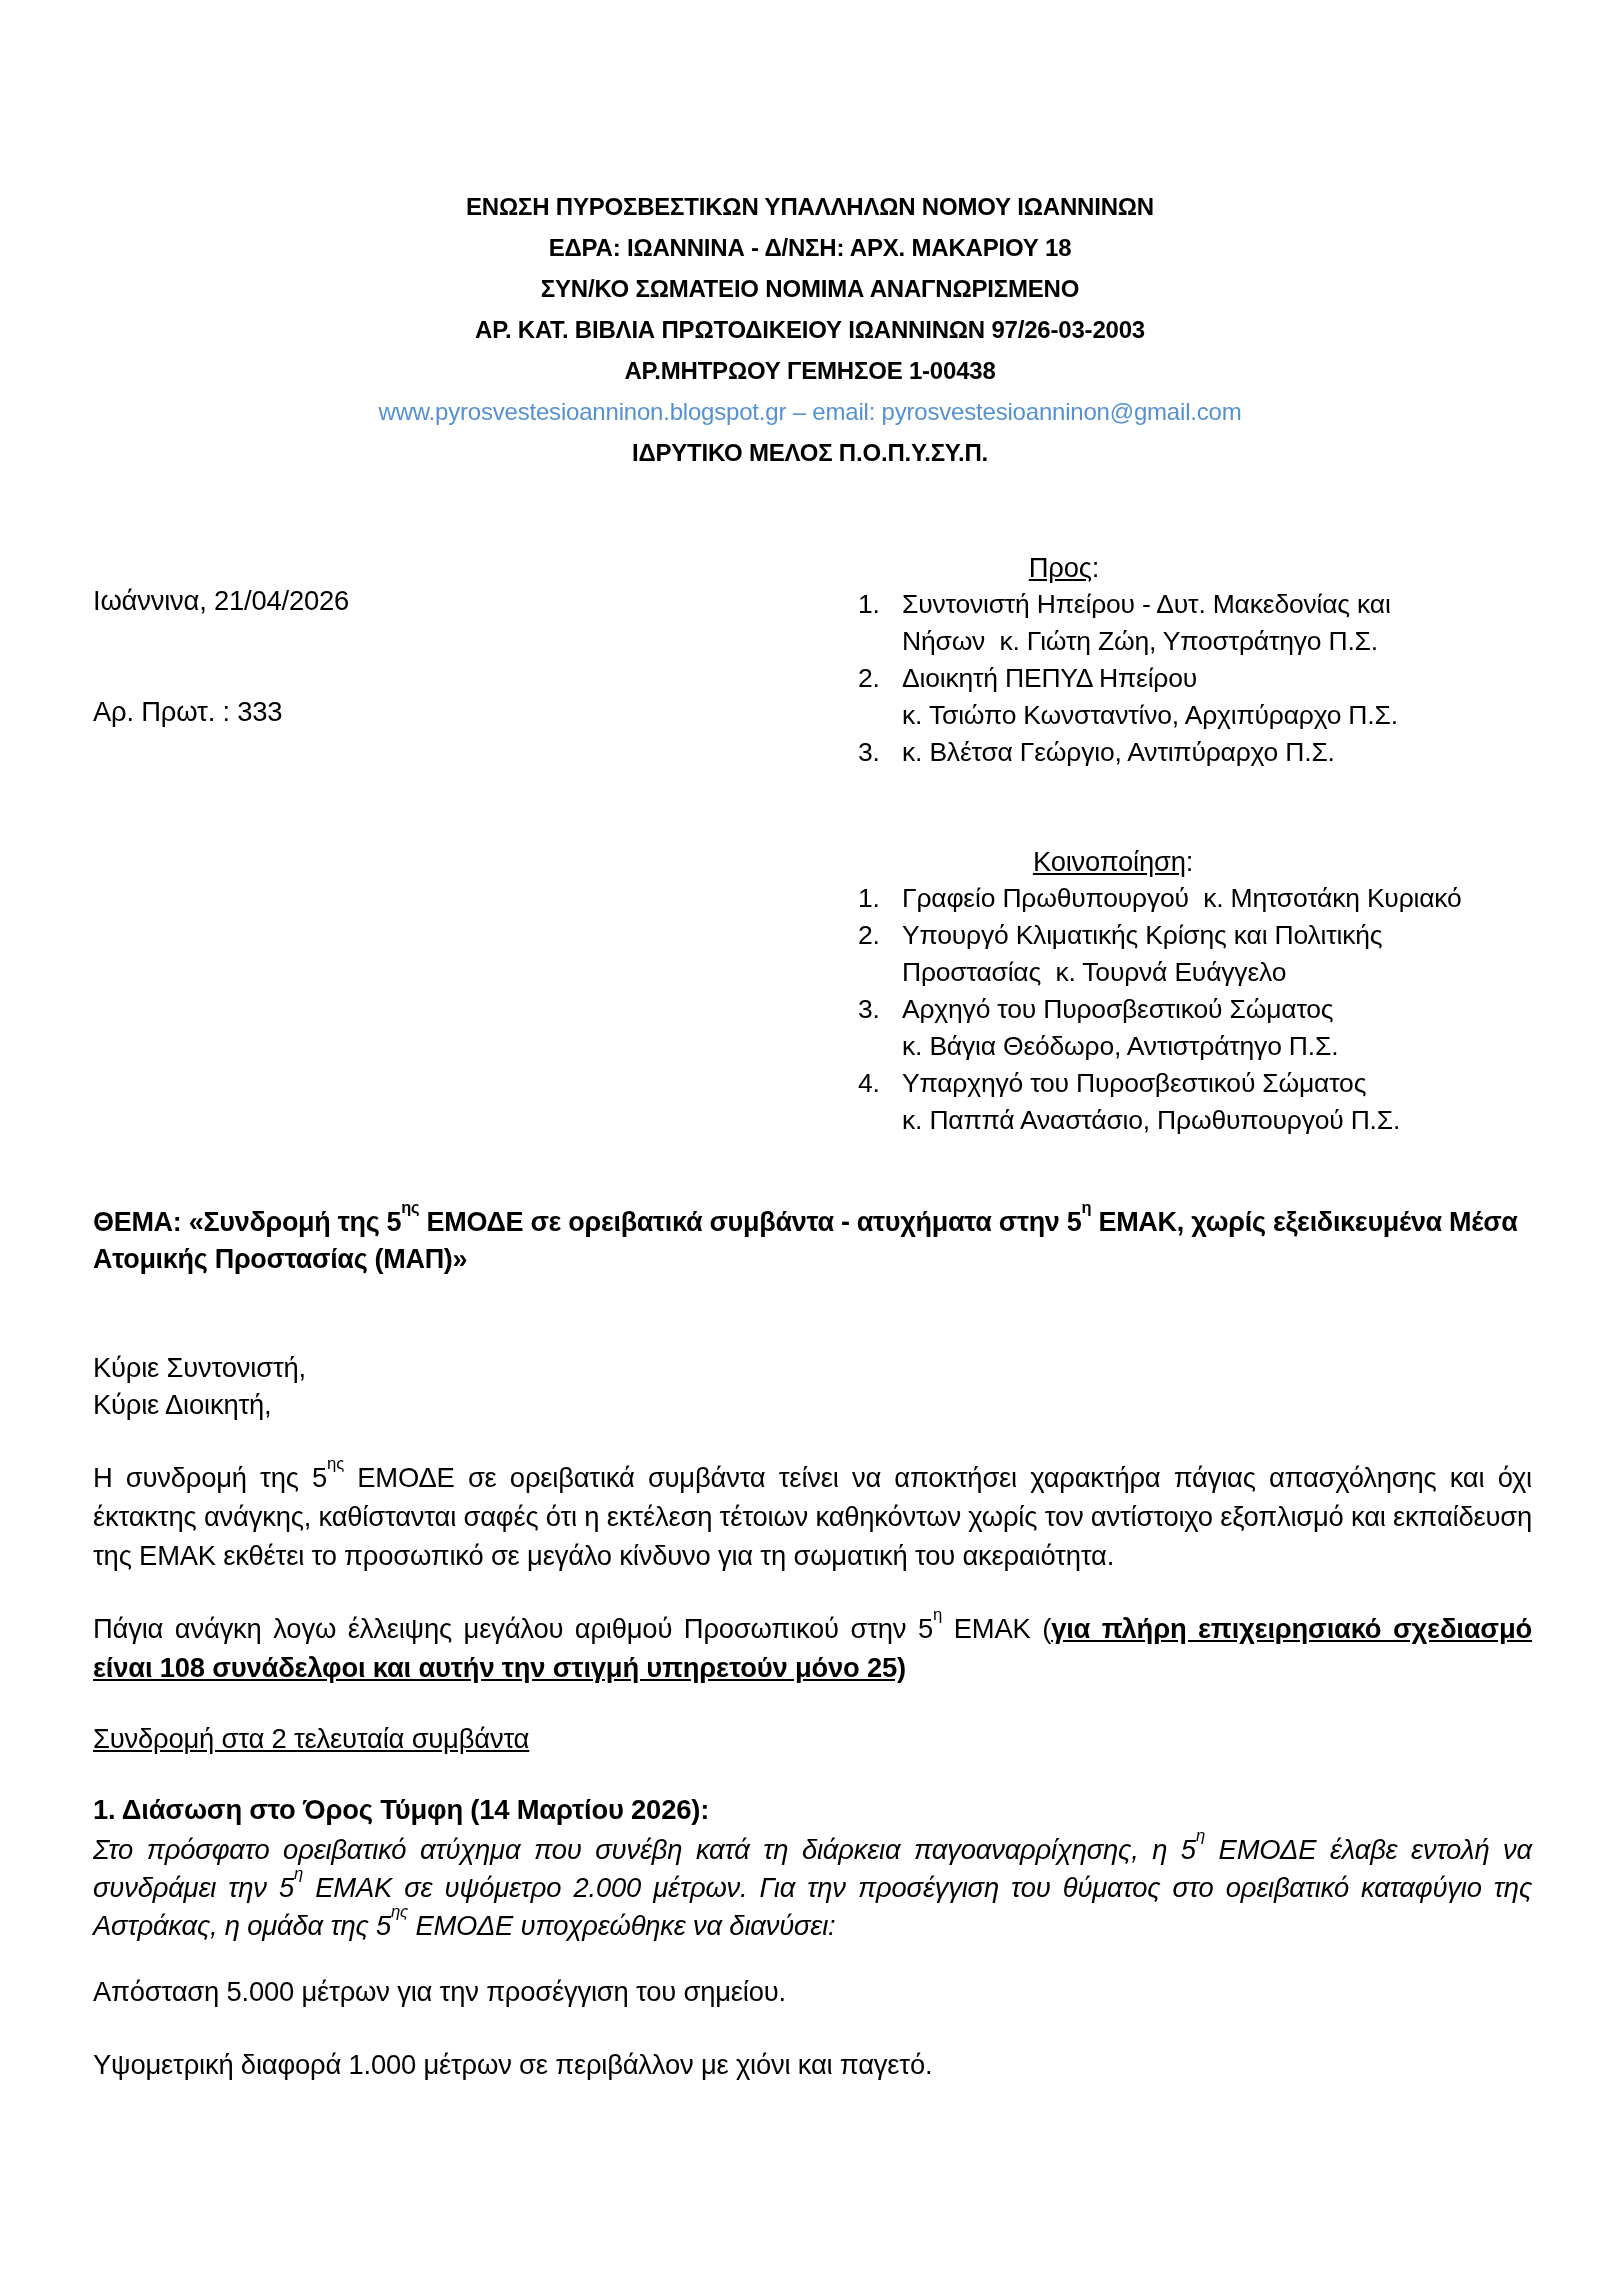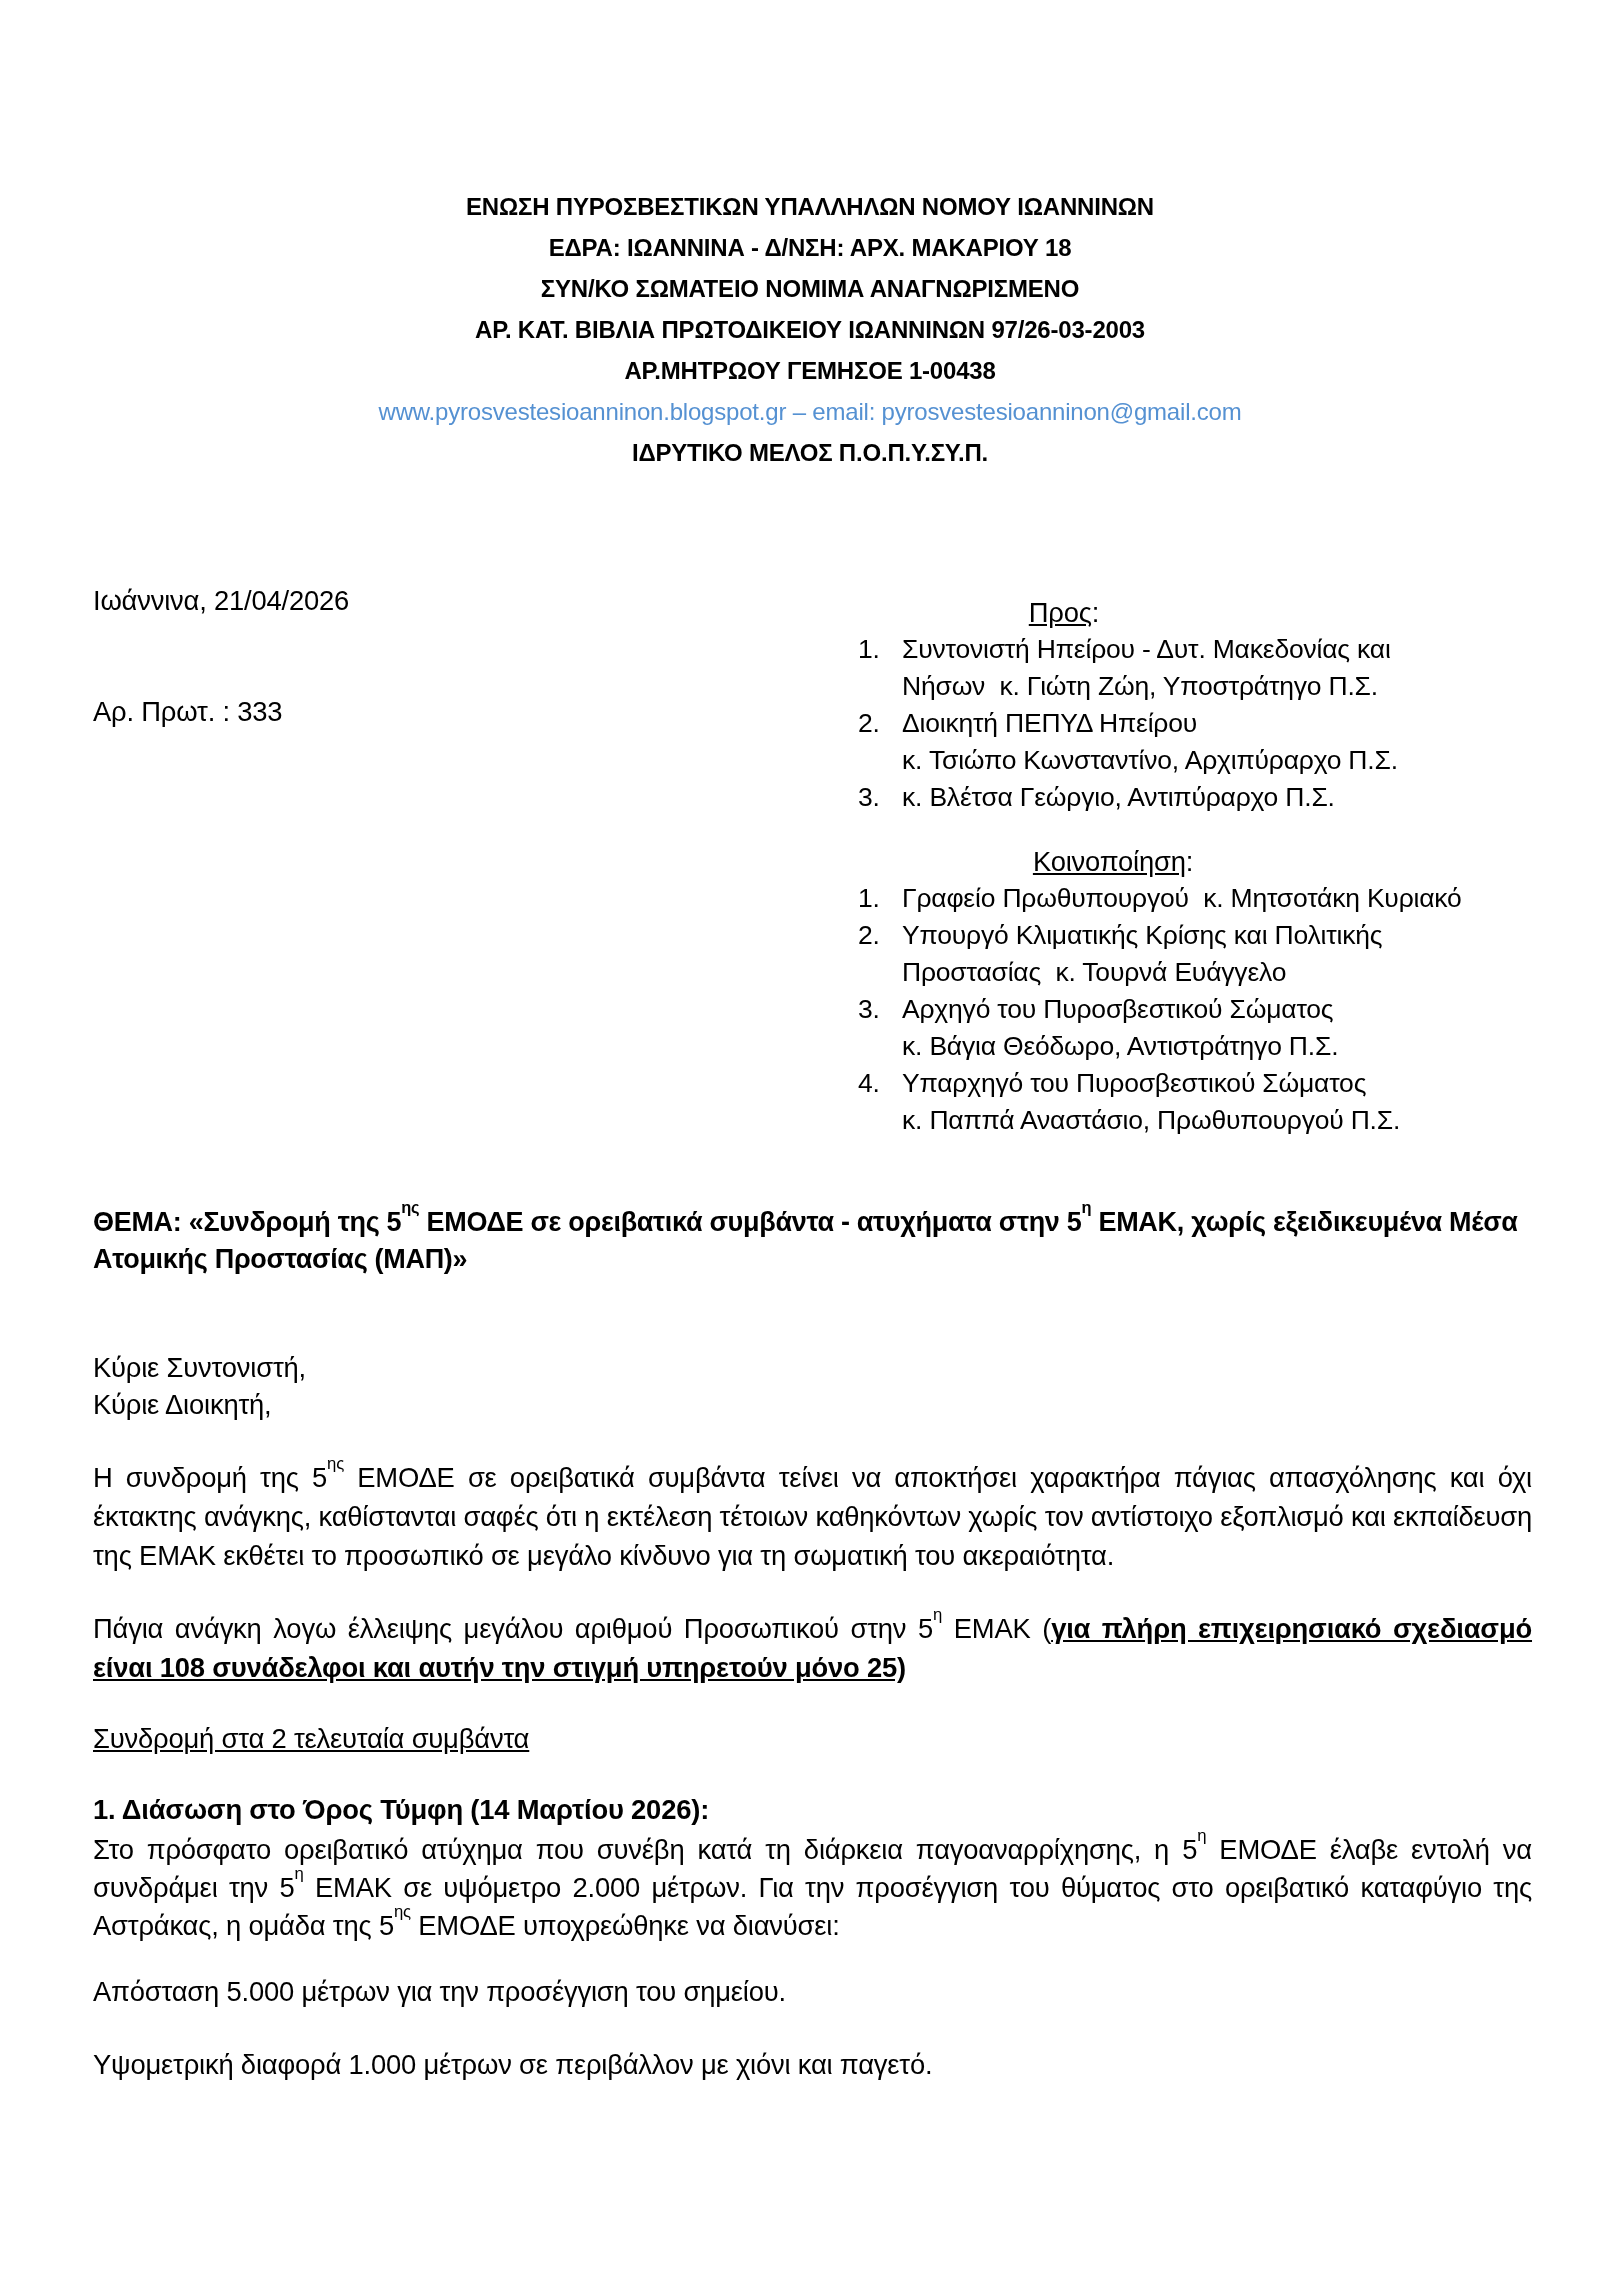--- a/index.html
+++ b/index.html
@@ -29,21 +29,21 @@
 
   
   .meta {
     position: absolute;
     left: 93px; top: 508px;
     font-size: 27.4px; line-height: 37px;
     white-space: pre;
   }
 
   
-  .to-block  { position: absolute; left: 858px; top: 549px; margin-top: 45px; }
+  .to-block  { position: absolute; left: 858px; top: 549px; }
   .cc-block  { position: absolute; left: 858px; top: 843px; }
   .list-heading { font-size: 27.4px; line-height: 37px; text-align: center; }
   .to-block  .list-heading { width: 412px; }
   .cc-block  .list-heading { width: 510px; }
   .u { text-decoration: underline; }
   .num-item { display: flex; font-size: 26.5px; line-height: 37px; }
   .num { width: 44px; flex: none; }
   .item-line { white-space: pre; }
 
   
@@ -57,21 +57,21 @@
   }
 
   
   .salutation { position: absolute; left: 93px; top: 1349px; font-size: 27.4px; line-height: 37px; }
   .para { margin: 0; font-size: 27.4px; }
   .para1 { position: absolute; left: 93px; top: 1458px; width: 1439px; line-height: 39px; text-align: justify; }
   .para2 { position: absolute; left: 93px; top: 1609px; width: 1439px; line-height: 39px; text-align: justify; }
   .emph { font-weight: bold; text-decoration: underline; }
   .section-heading { position: absolute; left: 93px; top: 1723px; font-size: 27.4px; text-decoration: underline; }
   .incident-title { position: absolute; left: 93px; top: 1794px; font-size: 27.4px; font-weight: bold; }
-  .para3 { position: absolute; left: 93px; top: 1831px; width: 1439px; line-height: 38px; text-align: justify; }
+  .para3 { position: absolute; left: 93px; top: 1831px; width: 1439px; line-height: 38px; text-align: justify; font-style: italic; }
   .distance-line  { position: absolute; left: 93px; top: 1976px; font-size: 27.4px; }
   .elevation-line { position: absolute; left: 93px; top: 2049px; font-size: 27.4px; }
 
   .sup {
     font-size: 61%;
     line-height: 0;
     position: relative;
     top: -0.5em;
   }
 </style>

